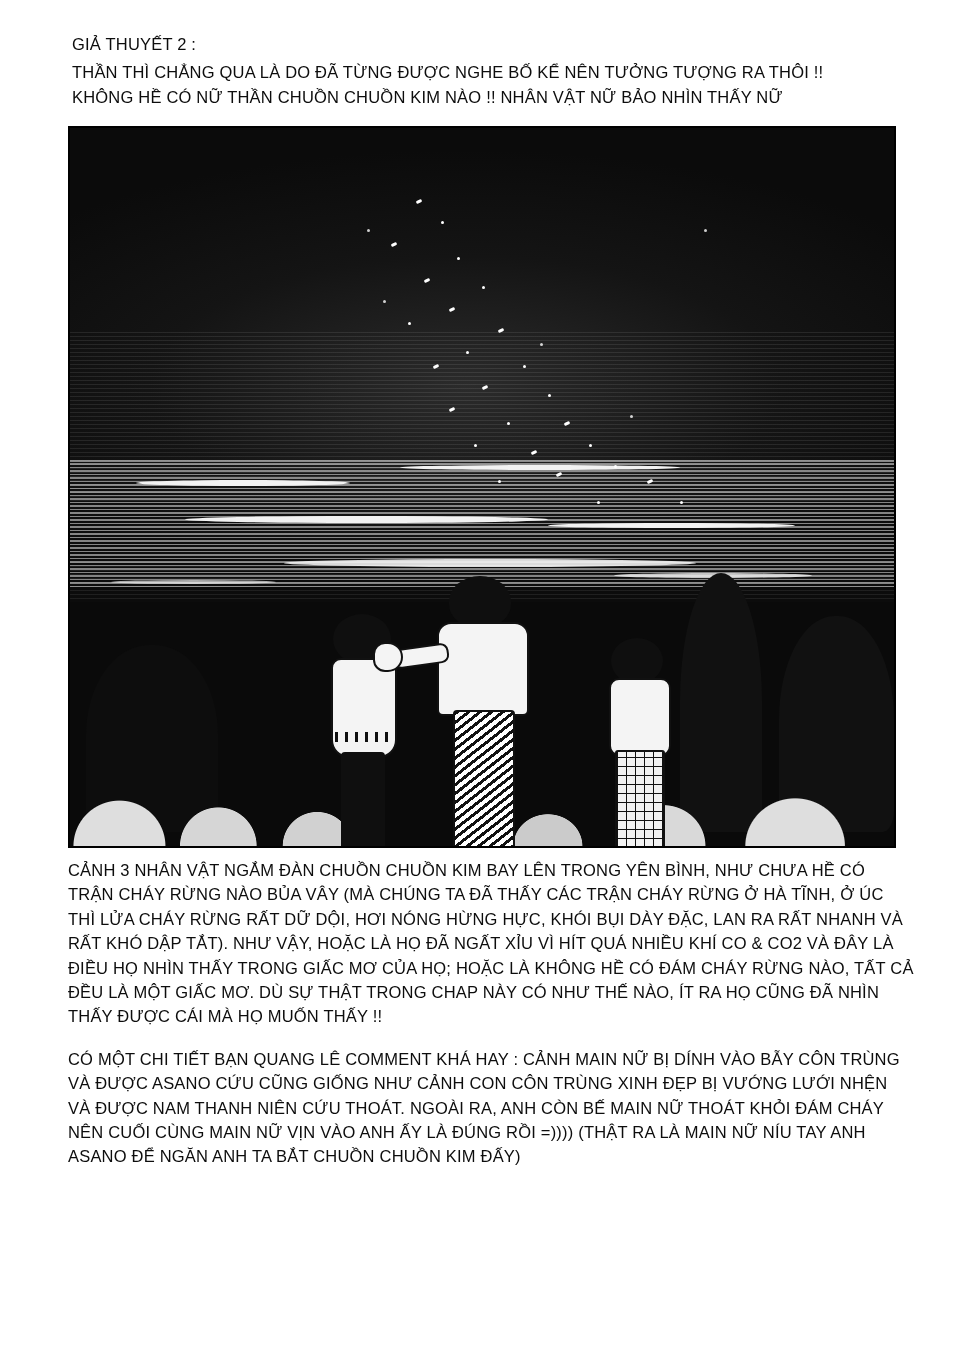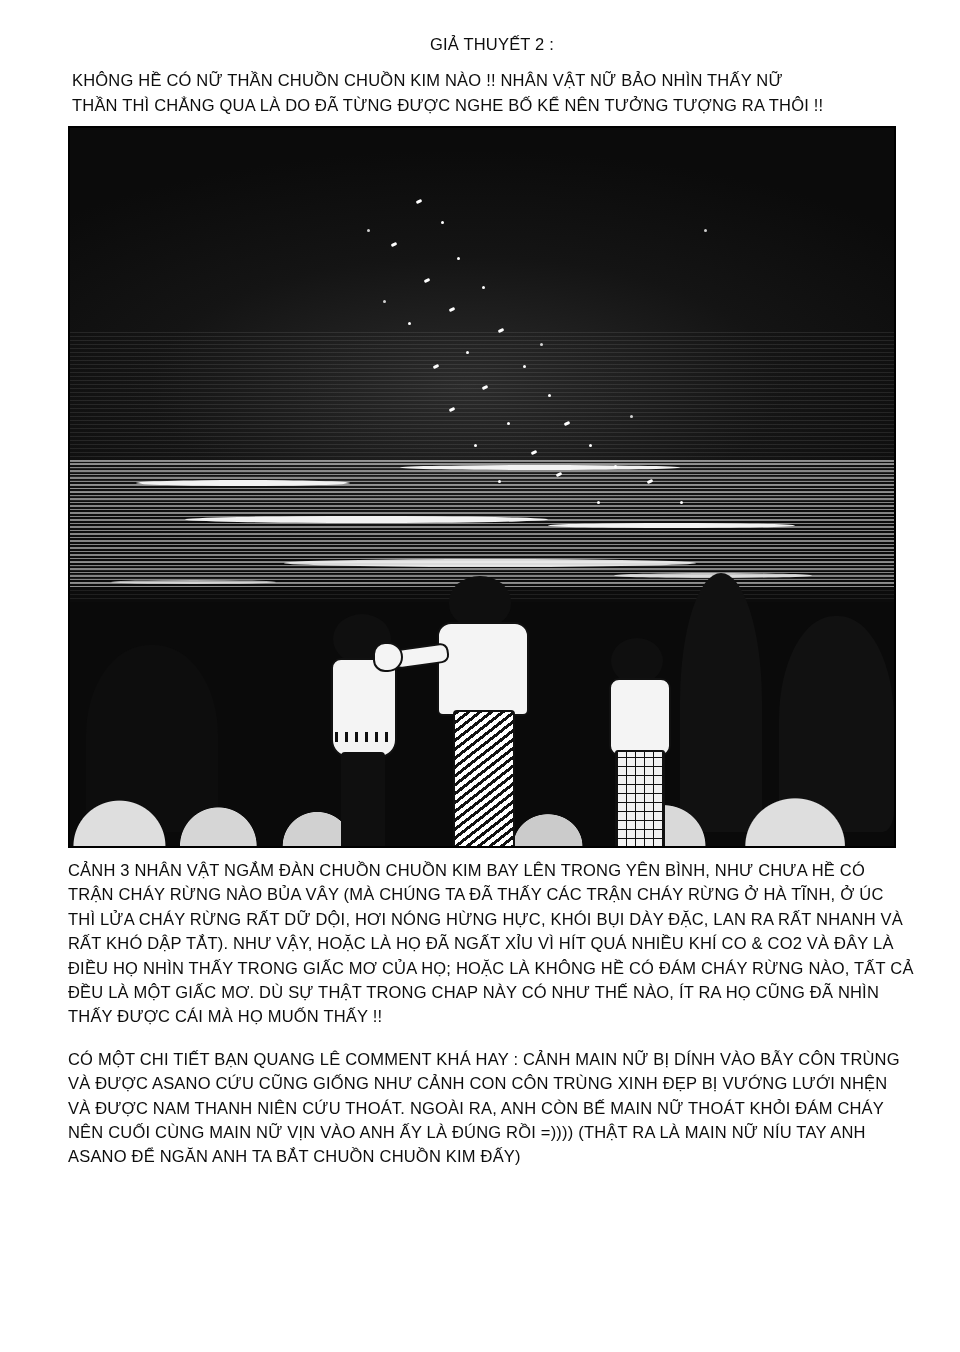--- a/index.html
+++ b/index.html
@@ -28,21 +28,21 @@
     color: #0d0d0d;
     font-weight: 500;
   }
 
   #top-heading {
     position: absolute;
     left: 72px;
     top: 32px;
     width: 840px;
   }
-  #top-heading .line-1 { margin-bottom: 12px; text-align: center; }
+  #top-heading .line-1 { margin-bottom: 4px; }
   #top-heading .line-rest { }
 
   
   #comic-panel {
     position: absolute;
     left: 68px;
     top: 126px;
     width: 824px;
     height: 718px;
     background: #0c0c0c;
@@ -187,22 +187,22 @@
   #body-text p { margin: 0 0 18px 0; }
   #body-text p:last-child { margin-bottom: 0; }
 </style>
 </head>
 <body>
 
 <div class="page">
 
   <div id="top-heading" class="text-block">
     <div class="line-1">GIẢ THUYẾT 2 :</div>
+    <div class="line-rest">THẦN THÌ CHẲNG QUA LÀ DO ĐÃ TỪNG ĐƯỢC NGHE BỐ KỂ NÊN TƯỞNG TƯỢNG RA THÔI !!</div>
     <div class="line-rest">KHÔNG HỀ CÓ NỮ THẦN CHUỒN CHUỒN KIM NÀO !!  NHÂN VẬT NỮ BẢO NHÌN THẤY NỮ</div>
-    <div class="line-rest">THẦN THÌ CHẲNG QUA LÀ DO ĐÃ TỪNG ĐƯỢC NGHE BỐ KỂ NÊN TƯỞNG TƯỢNG RA THÔI !!</div>
   </div>
 
   <div id="comic-panel">
     <div class="sky"></div>
     <div class="hatch hatch-upper"></div>
     <div class="hatch hatch-mid"></div>
     <div class="hatch hatch-low"></div>
 
     <div class="streak s1"></div>
     <div class="streak s2"></div>

